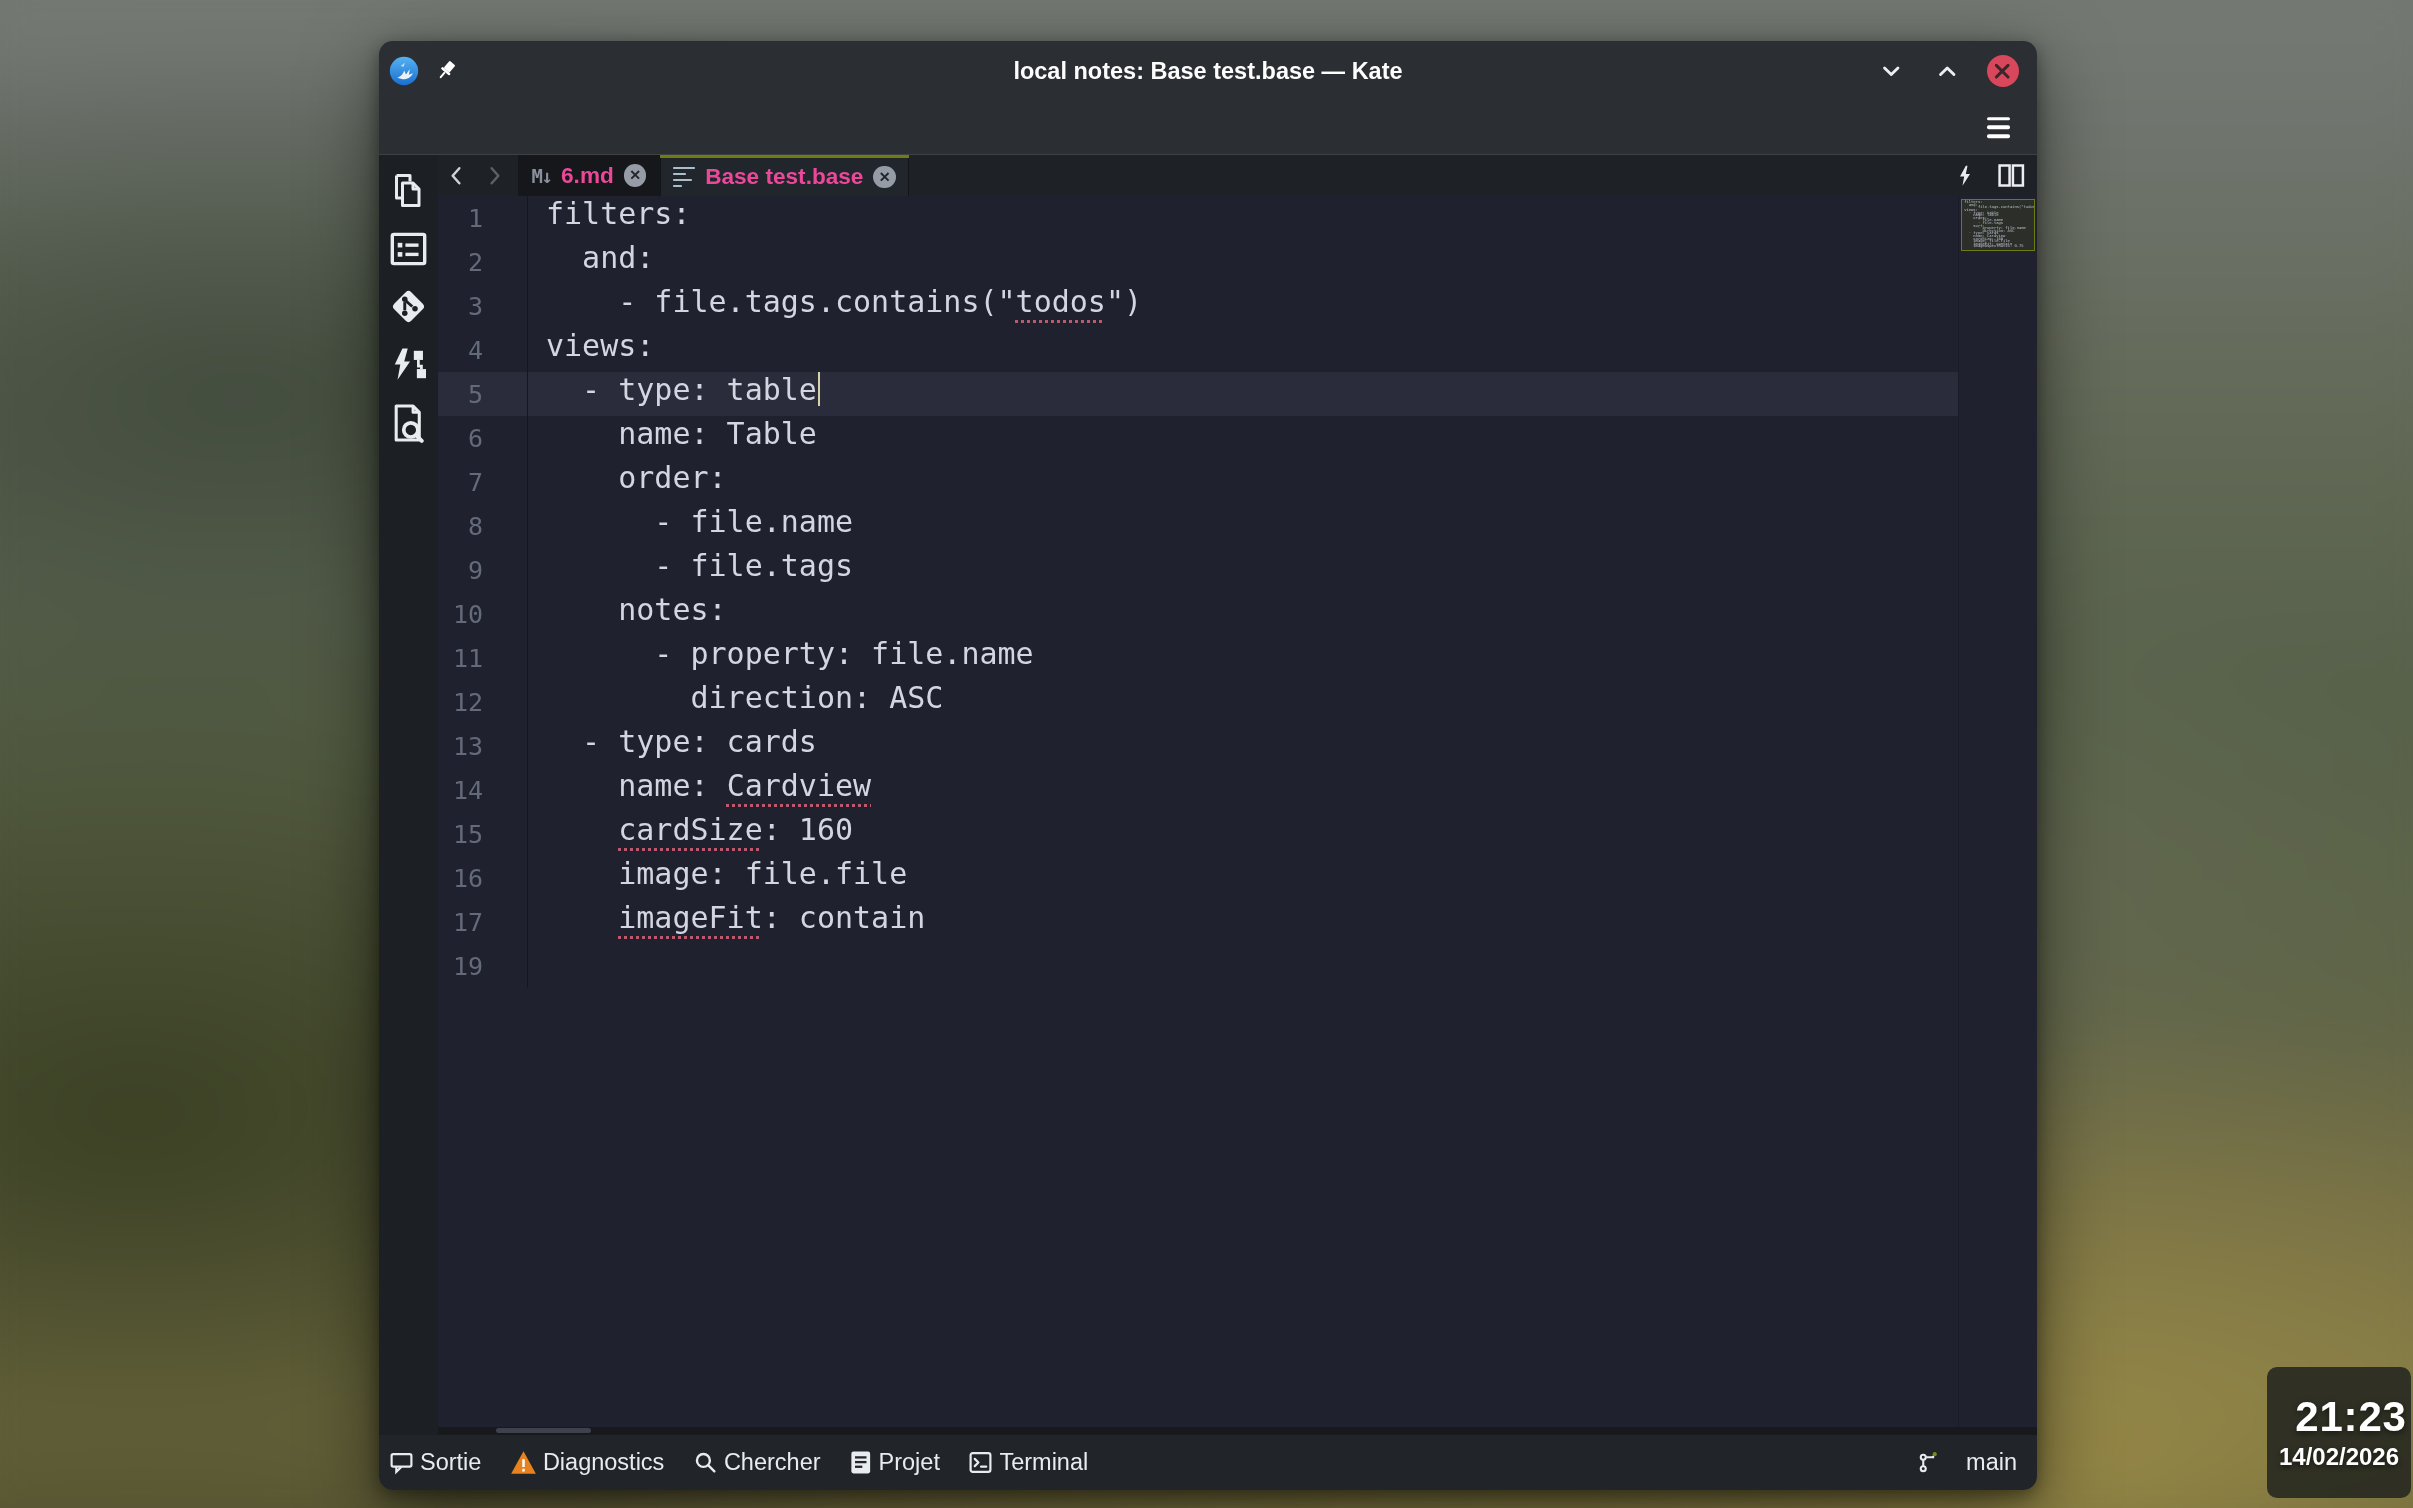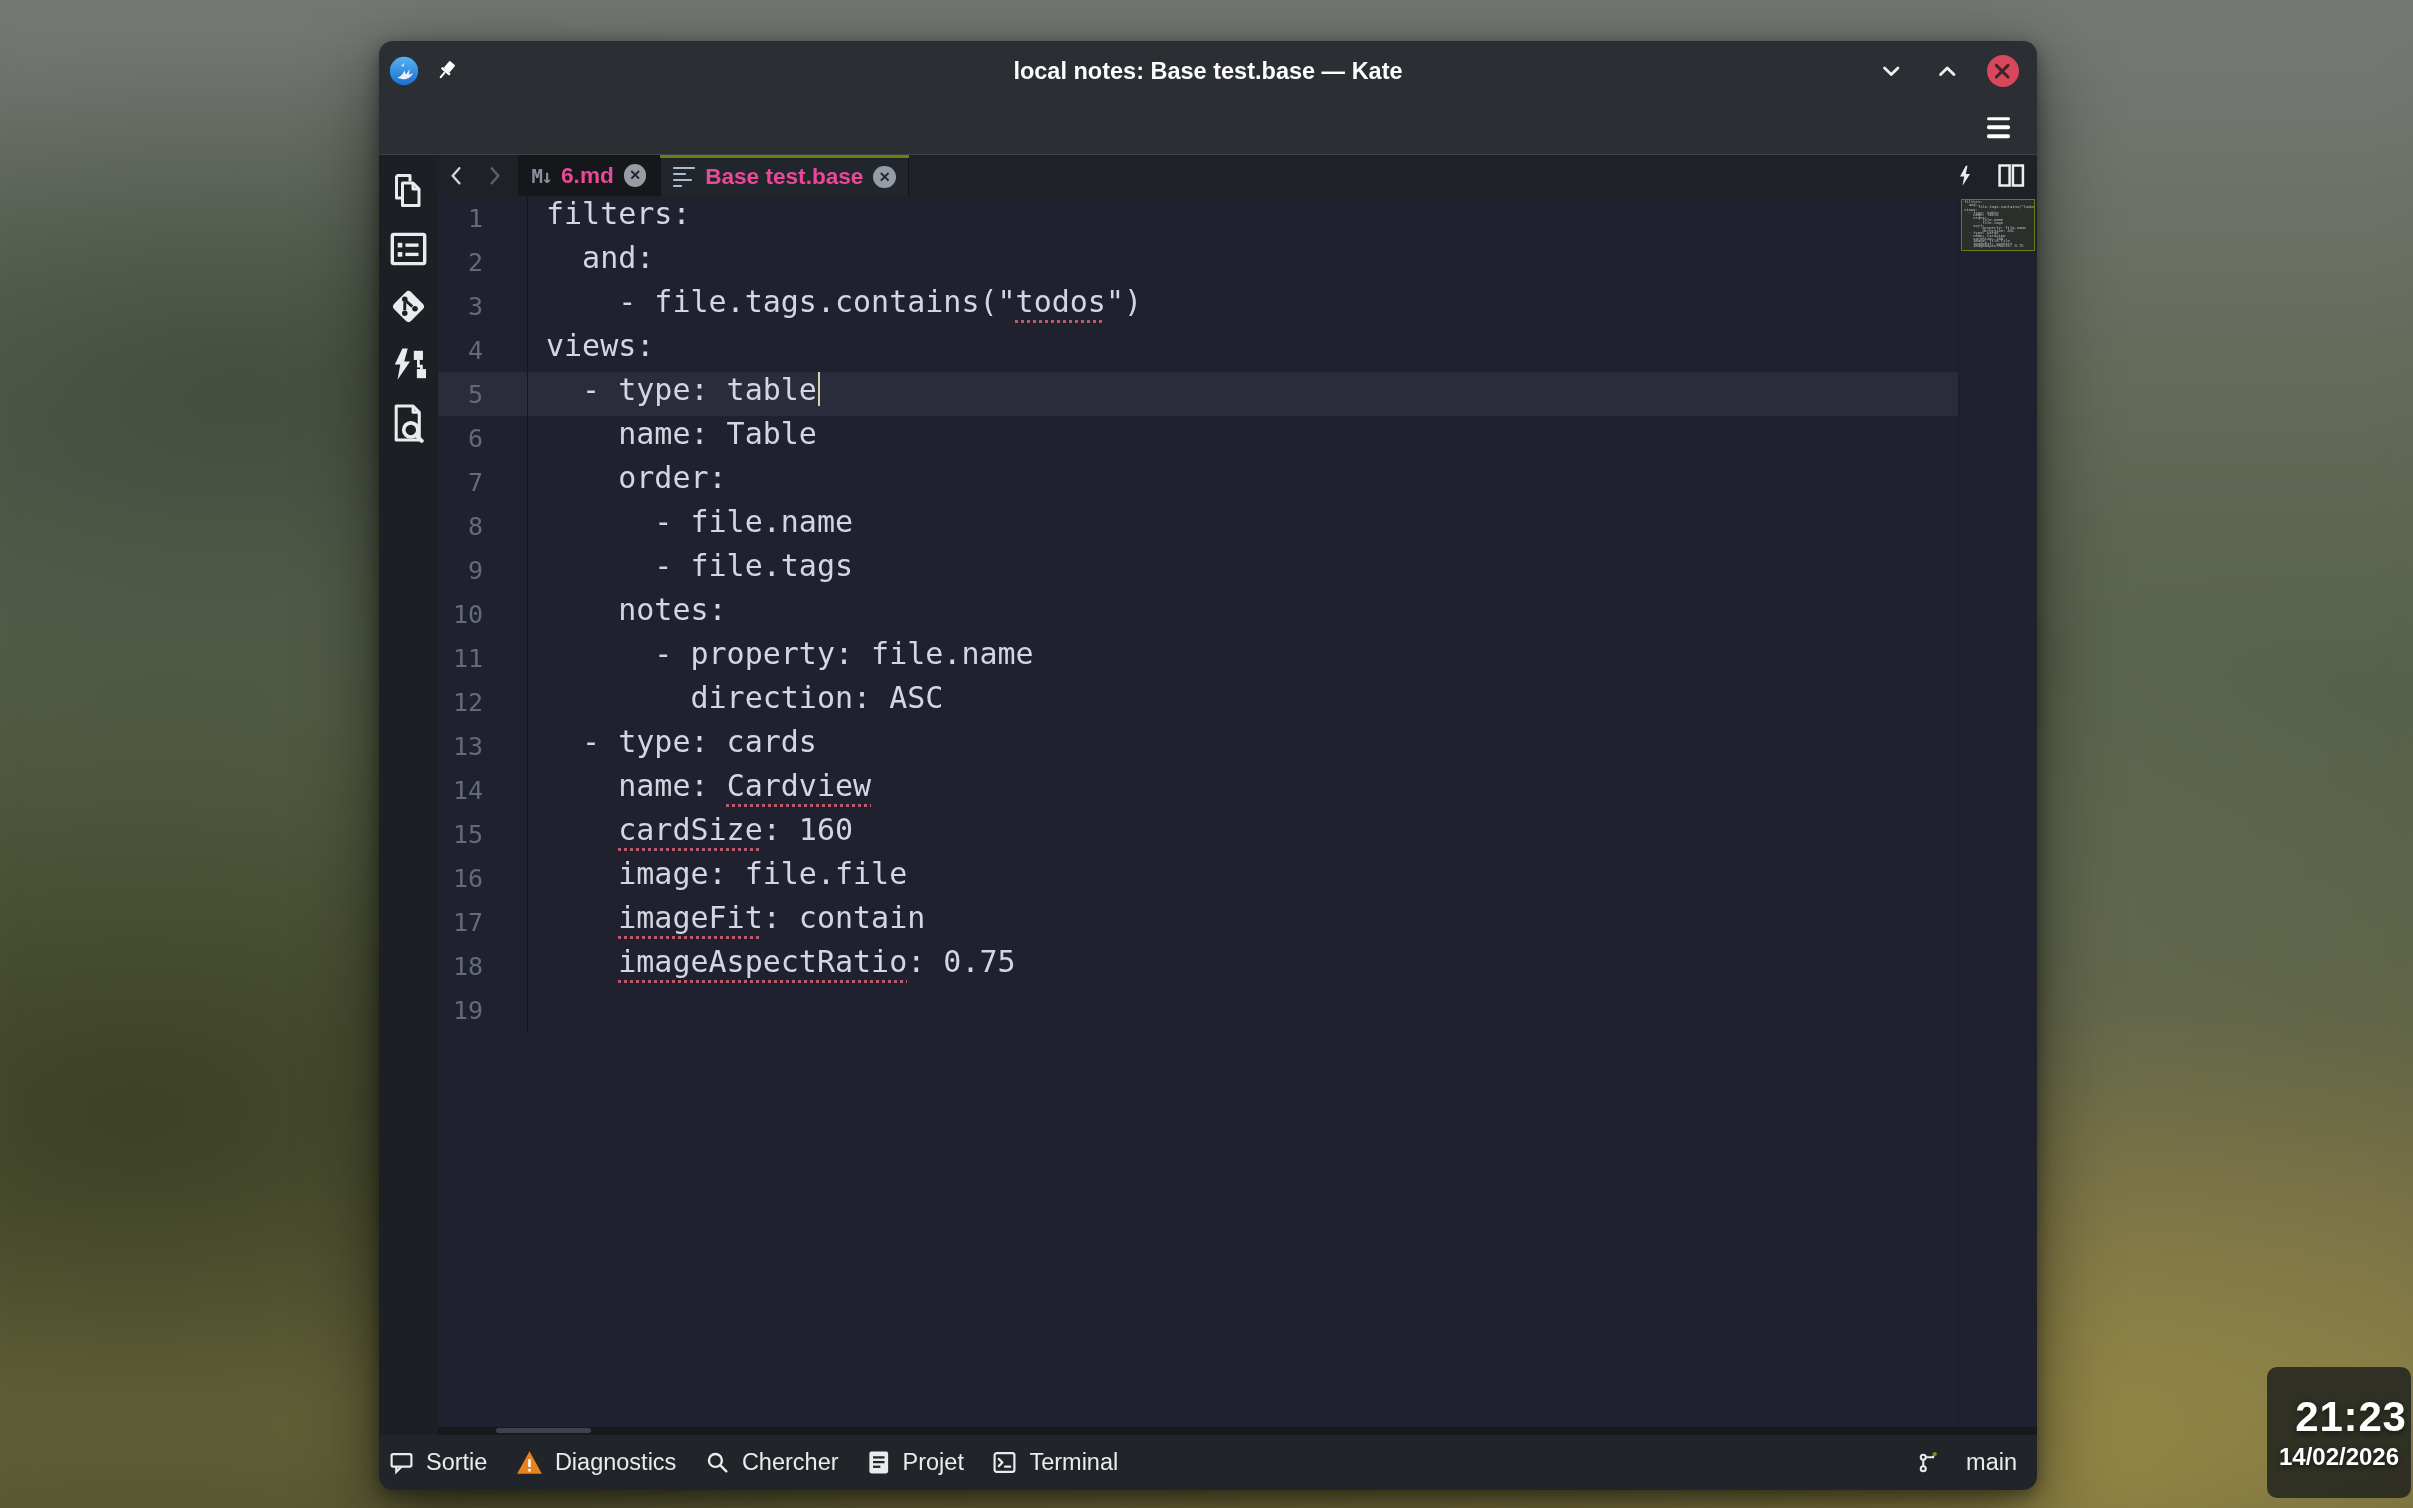--- a/index.html
+++ b/index.html
@@ -77,21 +77,21 @@
 
   .minimap { width:79px; flex:none; background:#20212f; border-left:0.8px solid #1a1b26; position:relative; }
   .minimap-view { position:absolute; left:1.7px; right:1.7px; top:2.5px; height:52px; background:#2c2e29; border:1.7px solid #6c7c12; overflow:hidden; }
   .minimap-view pre { font-family:"DejaVu Sans Mono", monospace; font-size:3.8px; line-height:2.6px; color:#b9c2cf; padding:1.7px 0 0 2.5px; }
 
   .hscroll { height:8.4px; flex:none; background:#17191d; position:relative; }
   .hscroll .thumb { position:absolute; left:58px; width:95px; top:1.7px; height:5px; background:#3d424c; border-radius:2.5px; }
 
   
   .statusbar { height:55px; flex:none; background:#212529; display:flex; align-items:center; padding:0 20px 0 10px; }
-  .sb-item { display:flex; align-items:center; gap:12px; margin-right:28.5px; }
+  .sb-item { display:flex; align-items:center; gap:6px; margin-right:28.5px; }
   .sb-item span { color:#e9ebee; font-size:23.5px; }
   .sb-spacer { flex:1; }
   .sb-branch { display:flex; align-items:center; gap:24px; }
   .sb-branch span { color:#e9ebee; font-size:23.5px; }
 
   svg { display:block; }
 </style>
 </head>
 <body>
 
@@ -315,24 +315,20 @@
                 <span class="lnum">15</span>
                 <span class="ltext"><span>    </span><span class="misspell">cardSize</span><span>: 160</span></span>
               </div>
               <div class="code-row">
                 <span class="lnum">16</span>
                 <span class="ltext"><span>    image: file.file</span></span>
               </div>
               <div class="code-row">
                 <span class="lnum">17</span>
                 <span class="ltext"><span>    </span><span class="misspell">imageFit</span><span>: contain</span></span>
-              </div>
-              <div class="code-row">
-                <span class="lnum">18</span>
-                <span class="ltext"><span>    </span><span class="misspell">imageAspectRatio</span><span>: 0.75</span></span>
               </div>
               <div class="code-row">
                 <span class="lnum">19</span>
                 <span class="ltext"></span>
               </div>
             </div>
         </div>
         <div class="minimap">
           <div class="minimap-view">
               <pre id="minimap-pre">filters:

